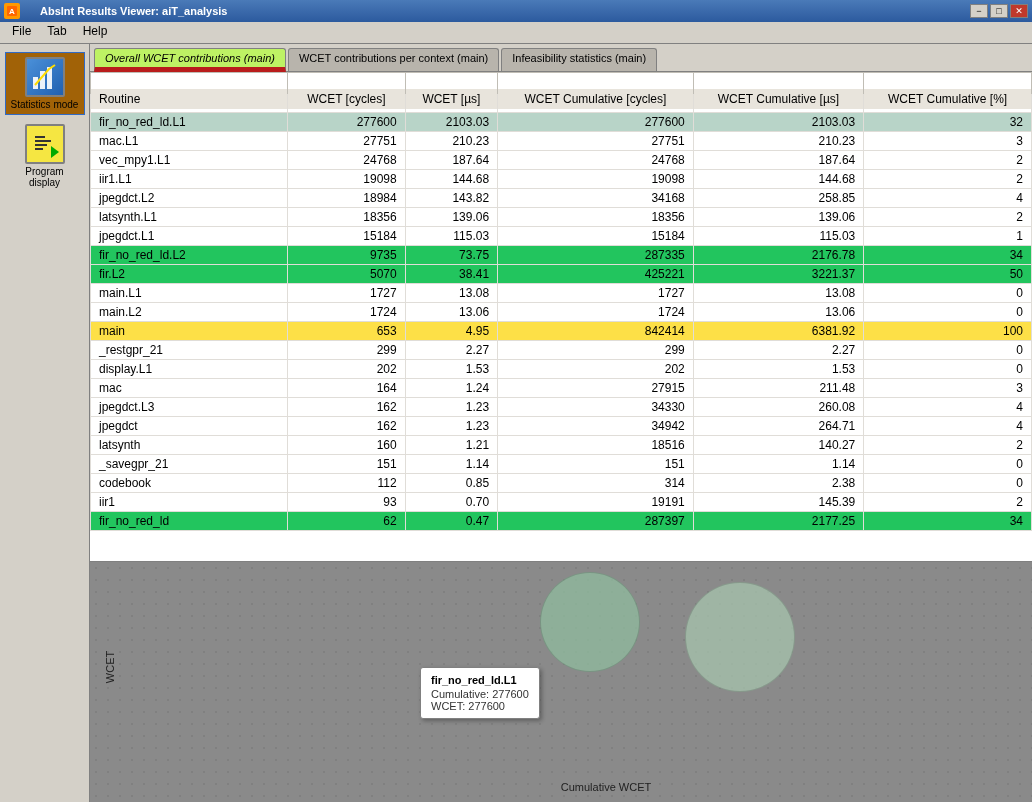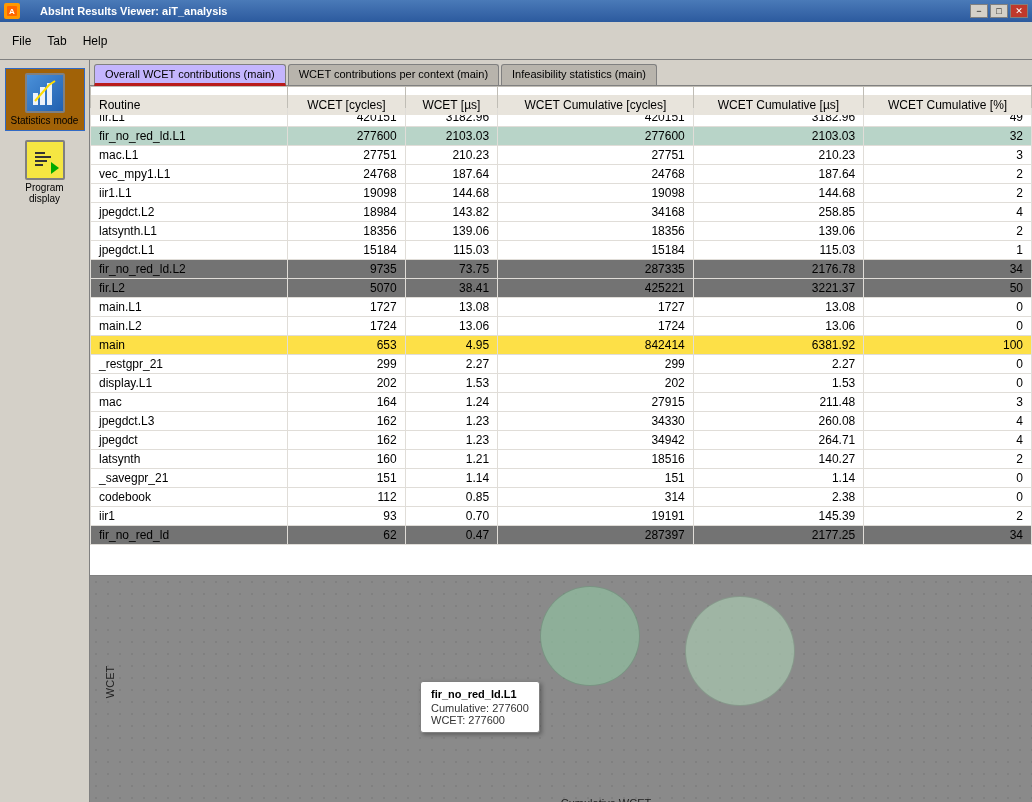--- a/index.html
+++ b/index.html
@@ -18,23 +18,22 @@
     .title-bar-left { display: flex; align-items: center; gap: 4px; }
     .title-bar-icon { width: 16px; height: 16px; background: #ff9900; border-radius: 2px; display: flex; align-items: center; justify-content: center; font-size: 9px; }
     .title-bar-title { font-size: 11px; font-weight: bold; margin-left: 16px; }
     .title-bar-controls { display: flex; gap: 2px; }
     .title-btn { width: 18px; height: 14px; background: #d4d0c8; border: 1px solid #808080; cursor: pointer; font-size: 9px; display: flex; align-items: center; justify-content: center; color: #000; }
     .title-btn.close { background: #c0392b; color: white; }
     
     
     .menu-bar {
       background: #d4d0c8;
-      height: 38px;
+      height: 22px;
       display: flex;
-      align-items: center;
       padding: 0 4px;
       border-bottom: 1px solid #808080;
     }
     .menu-item { padding: 2px 8px; font-size: 12px; cursor: pointer; }
     
     
     .main-layout { display: flex; height: calc(802px - 22px - 22px); }
     
     
     .sidebar {
@@ -90,48 +89,49 @@
     .tab {
       padding: 3px 10px;
       background: #b8b4ac;
       border: 1px solid #808080;
       border-bottom: none;
       cursor: pointer;
       font-size: 11px;
       border-radius: 3px 3px 0 0;
     }
     .tab.active {
-      background: #c4b5fd;
-      border-bottom: 3px solid #b91c1c;
+      background: #bef264;
+      border-bottom: 5px solid #b91c1c;
       position: relative;
       z-index: 1;
       margin-bottom: -1px;
+      font-style: italic;
     }
     
     
     .table-section { flex: 0 0 auto; height: 490px; display: flex; flex-direction: column; background: white; border-bottom: 1px solid #808080; }
     
     .table-wrapper { flex: 1; overflow-y: scroll; overflow-x: hidden; }
     
     table { width: 100%; border-collapse: collapse; font-size: 12px; }
     thead th {
       background: #e8e4dc;
       border: 1px solid #c0bdb5;
       padding: 3px 8px;
       text-align: center;
       font-weight: normal;
       position: sticky;
-      top: 8px;
+      top: 16px;
       z-index: 2;
     }
     thead th:first-child { text-align: left; }
     
     tbody tr { cursor: default; }
     tbody tr.highlight-green { background: #fde047; }
-    tbody tr.highlight-light { background: #737373; }
+    tbody tr.highlight-light { background: #22c55e; }
     tbody tr.selected-green { background: #b8d4c8; }
     
     td { border: 1px solid #e0ddd8; padding: 2px 8px; }
     td.name-col { min-width: 160px; }
     td.num-col { text-align: right; }
     
     
     .chart-section {
       flex: 1;
       background: #8a8a8a;

